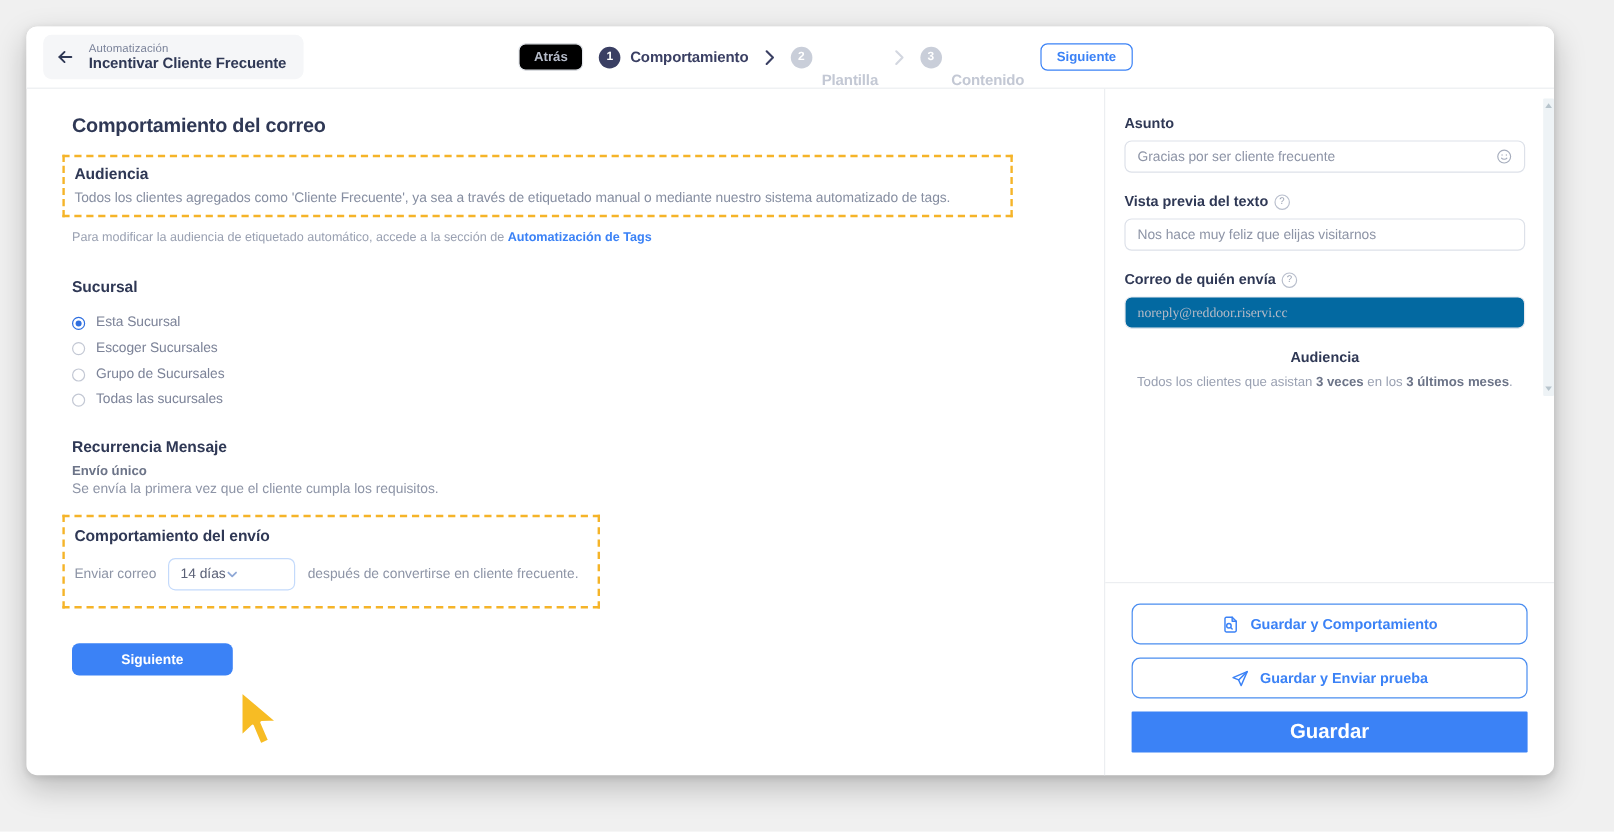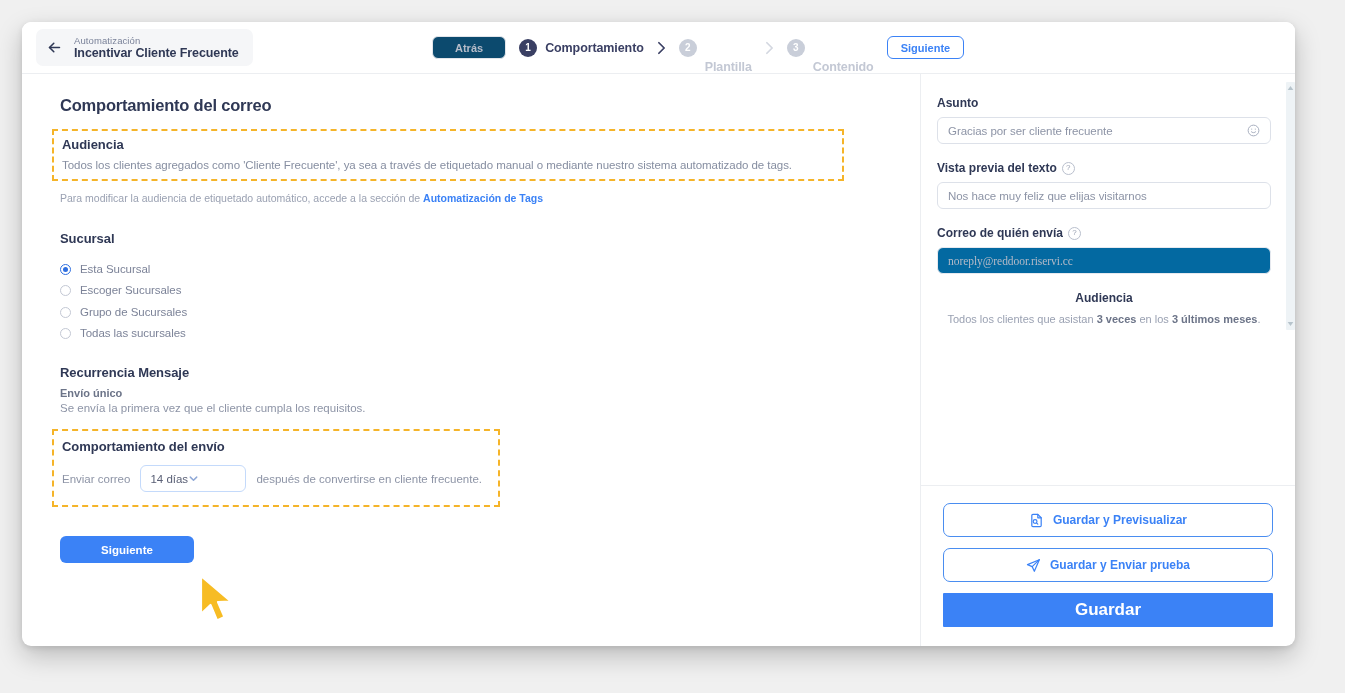--- a/index.html
+++ b/index.html
@@ -73,24 +73,24 @@
     position: absolute;
     left: 410px;
     top: 0;
     height: 51px;
     display: flex;
     align-items: center;
     gap: 13px;
   }
   .btn-atras {
     height: 23px;
-    padding: 0 22px;
+    padding: 0 12px;
     border: 1px solid #e2e5ea;
     border-radius: 6px;
-    background: #0c4a6e;
+    background: #000000;
     color: #b6bcc9;
     font-size: 11px;
     font-weight: bold;
     font-family: inherit;
     display: flex;
     align-items: center;
     cursor: pointer;
   }
   .step {
     display: flex;
@@ -595,21 +595,21 @@
       </div>
 
       <div class="right-actions">
         <button class="btn-outline-blue">
           <svg class="act-icon" viewBox="0 0 16 16" fill="none" stroke="currentColor" stroke-width="1.3" stroke-linecap="round" stroke-linejoin="round">
             <path d="M9.4 1.5 H4.2 A1.2 1.2 0 0 0 3 2.7 v10.6 a1.2 1.2 0 0 0 1.2 1.2 h7.6 a1.2 1.2 0 0 0 1.2-1.2 V5.1 z"></path>
             <polyline points="9.4 1.5 9.4 5.1 13 5.1"></polyline>
             <circle cx="6.5" cy="9" r="2"></circle>
             <line x1="8" y1="10.5" x2="9.4" y2="11.9"></line>
           </svg>
-          <span>Guardar y Previsualizar</span>
+          <span>Guardar y Comportamiento</span>
         </button>
 
         <button class="btn-outline-blue">
           <svg class="act-icon" viewBox="0 0 16 16" fill="none" stroke="currentColor" stroke-width="1.3" stroke-linecap="round" stroke-linejoin="round">
             <path d="M14.2 1.8 L1.6 7.1 L6.6 9.2 L8.9 14.2 Z"></path>
             <line x1="6.6" y1="9.2" x2="14.2" y2="1.8"></line>
           </svg>
           <span>Guardar y Enviar prueba</span>
         </button>
 

